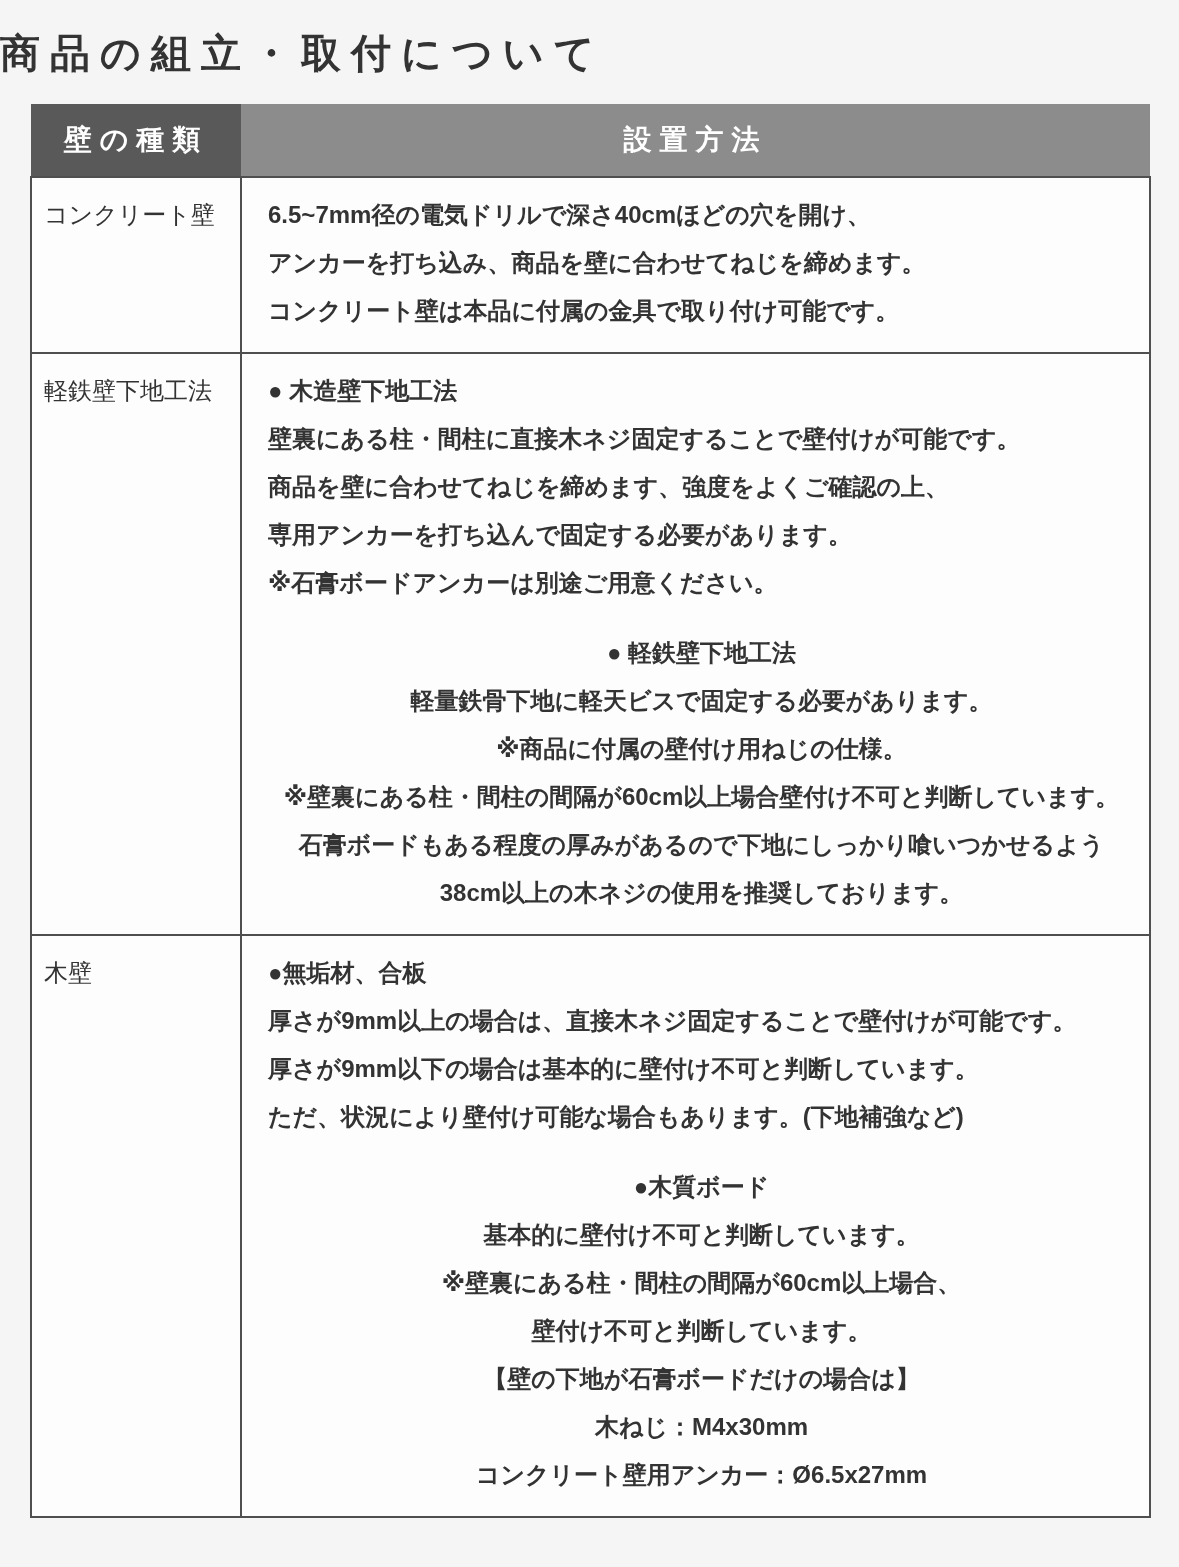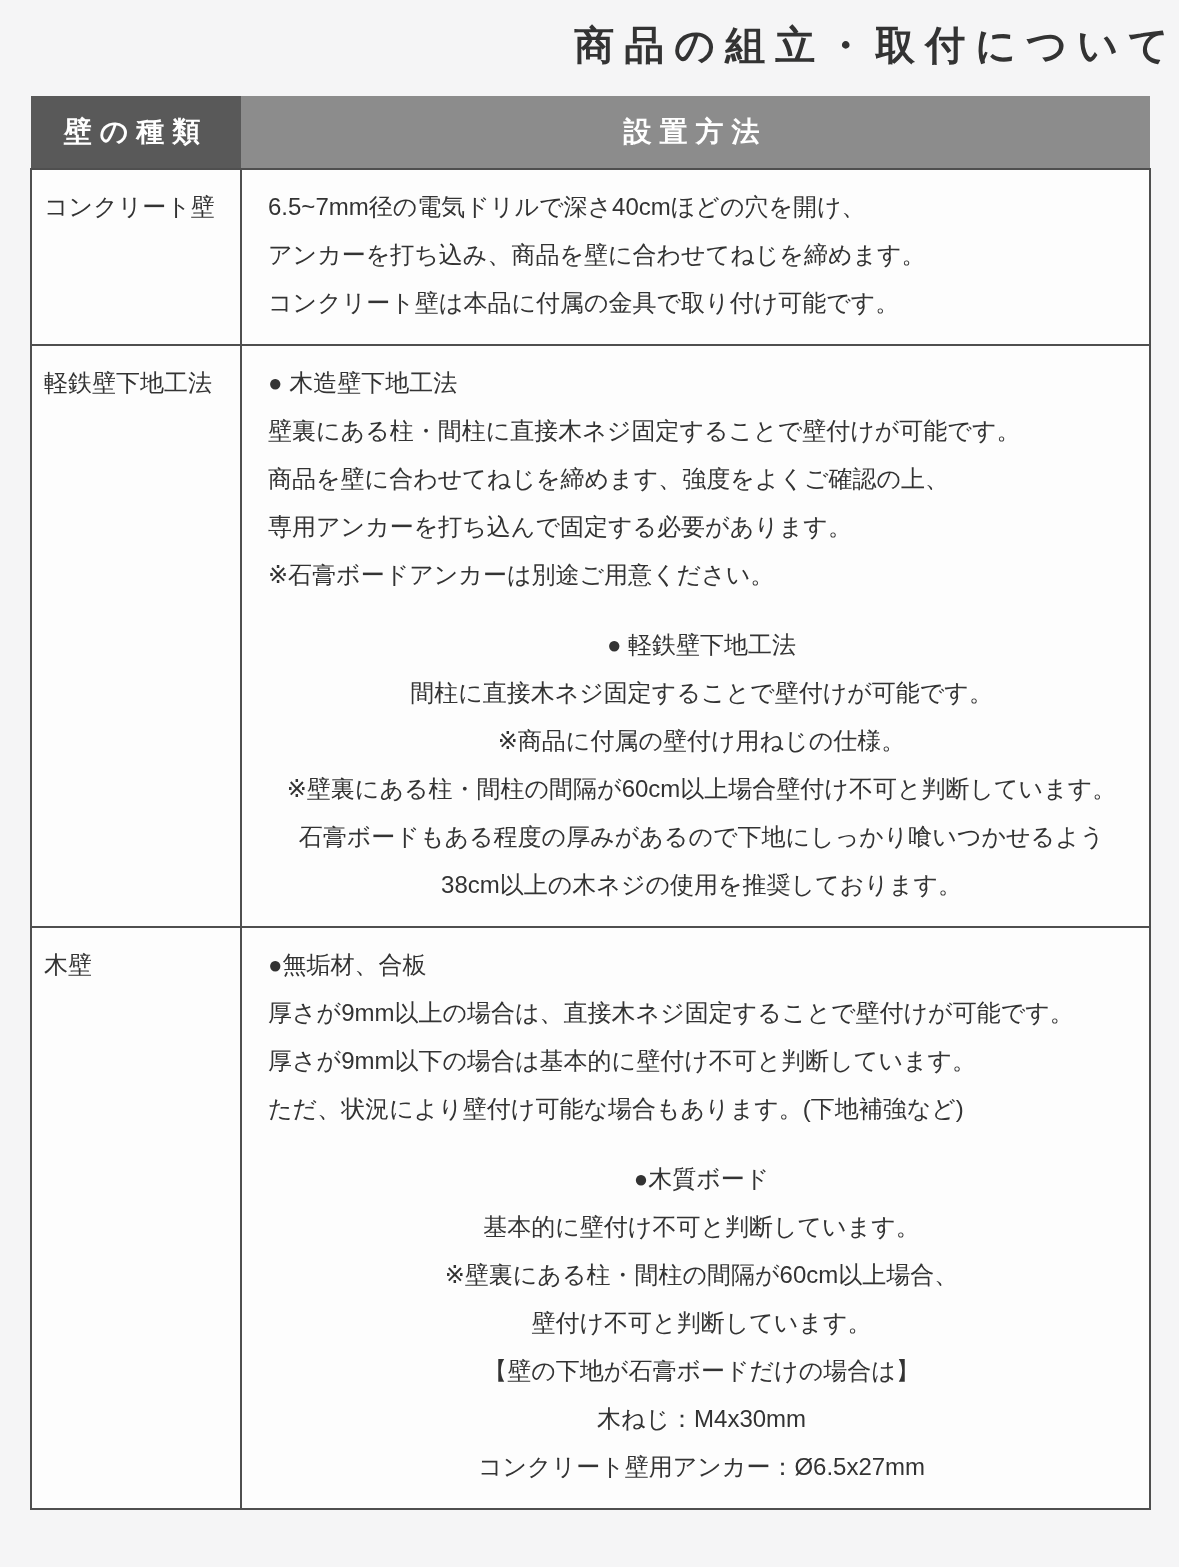--- a/index.html
+++ b/index.html
@@ -23,22 +23,22 @@
     font-family: "Liberation Sans", "DejaVu Sans", sans-serif;
     color: var(--text-color);
     overflow: hidden;
   }
   .page {
     width: 100%;
     height: 100%;
   }
   .title {
     margin: 0;
-    padding-top: 22px;
-    text-align: right;
+    padding-top: 30px;
+    text-align: left;
     font-size: 40px;
     line-height: 46px;
     font-weight: 700;
     letter-spacing: 10px;
     color: var(--text-color);
   }
   table.spec-table {
     border-collapse: collapse;
     table-layout: fixed;
     width: 1119px;
@@ -64,21 +64,21 @@
     background: var(--cell-bg);
     vertical-align: top;
     font-size: 24px;
     line-height: 48px;
     font-weight: 500;
     color: var(--text-color);
   }
   td.td-wall   { padding: 13px 8px 22px 12px; }
   td.td-method { padding: 13px 14px 17px 26px; }
   .para + .para { margin-top: 22px; text-align: center; }
-  .line { white-space: nowrap; }
+  .line { white-space: nowrap; font-weight: bold; }
 </style>
 </head>
 <body>
 
 <div class="page">
   <h1 class="title">商品の組立・取付について</h1>
 
   <table class="spec-table">
     <colgroup>
       <col class="col-wall">
@@ -106,21 +106,21 @@
           <td class="td-method">
             <div class="para">
               <div class="line">● 木造壁下地工法</div>
               <div class="line">壁裏にある柱・間柱に直接木ネジ固定することで壁付けが可能です。</div>
               <div class="line">商品を壁に合わせてねじを締めます、強度をよくご確認の上、</div>
               <div class="line">専用アンカーを打ち込んで固定する必要があります。</div>
               <div class="line">※石膏ボードアンカーは別途ご用意ください。</div>
             </div>
             <div class="para">
               <div class="line">● 軽鉄壁下地工法</div>
-              <div class="line">間柱に直接木ネジ固定することで壁付けが可能です。</div>
+              <div class="line">軽量鉄骨下地に軽天ビスで固定する必要があります。</div>
               <div class="line">※商品に付属の壁付け用ねじの仕様。</div>
               <div class="line">※壁裏にある柱・間柱の間隔が60cm以上場合壁付け不可と判断しています。</div>
               <div class="line">石膏ボードもある程度の厚みがあるので下地にしっかり喰いつかせるよう</div>
               <div class="line">38cm以上の木ネジの使用を推奨しております。</div>
             </div>
           </td>
         </tr>
         <tr>
           <td class="td-wall">木壁</td>
           <td class="td-method">

